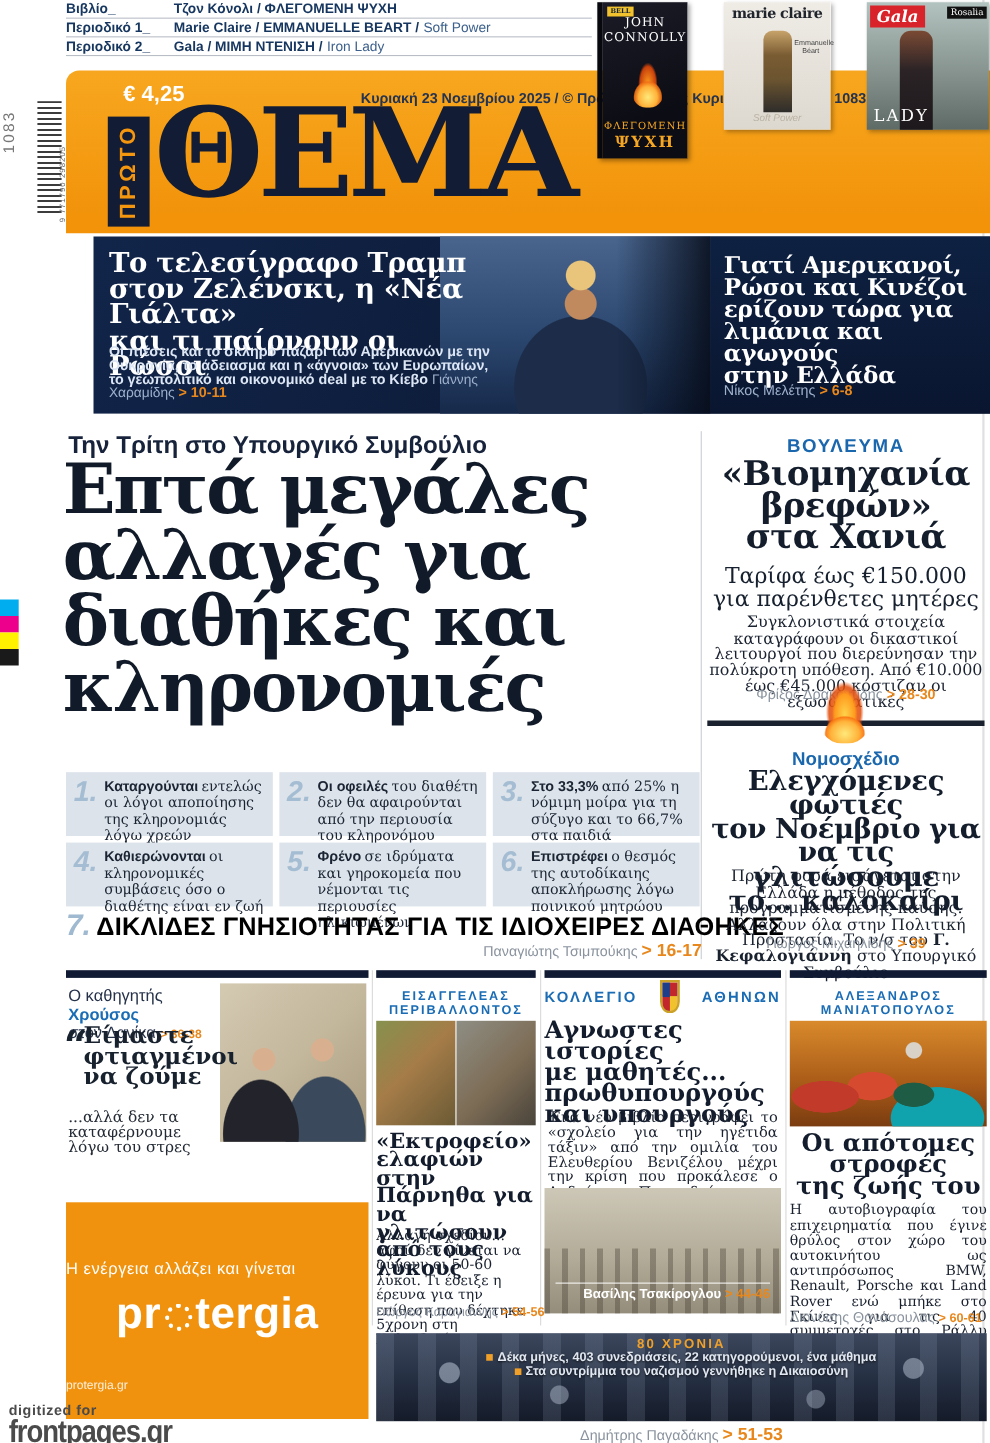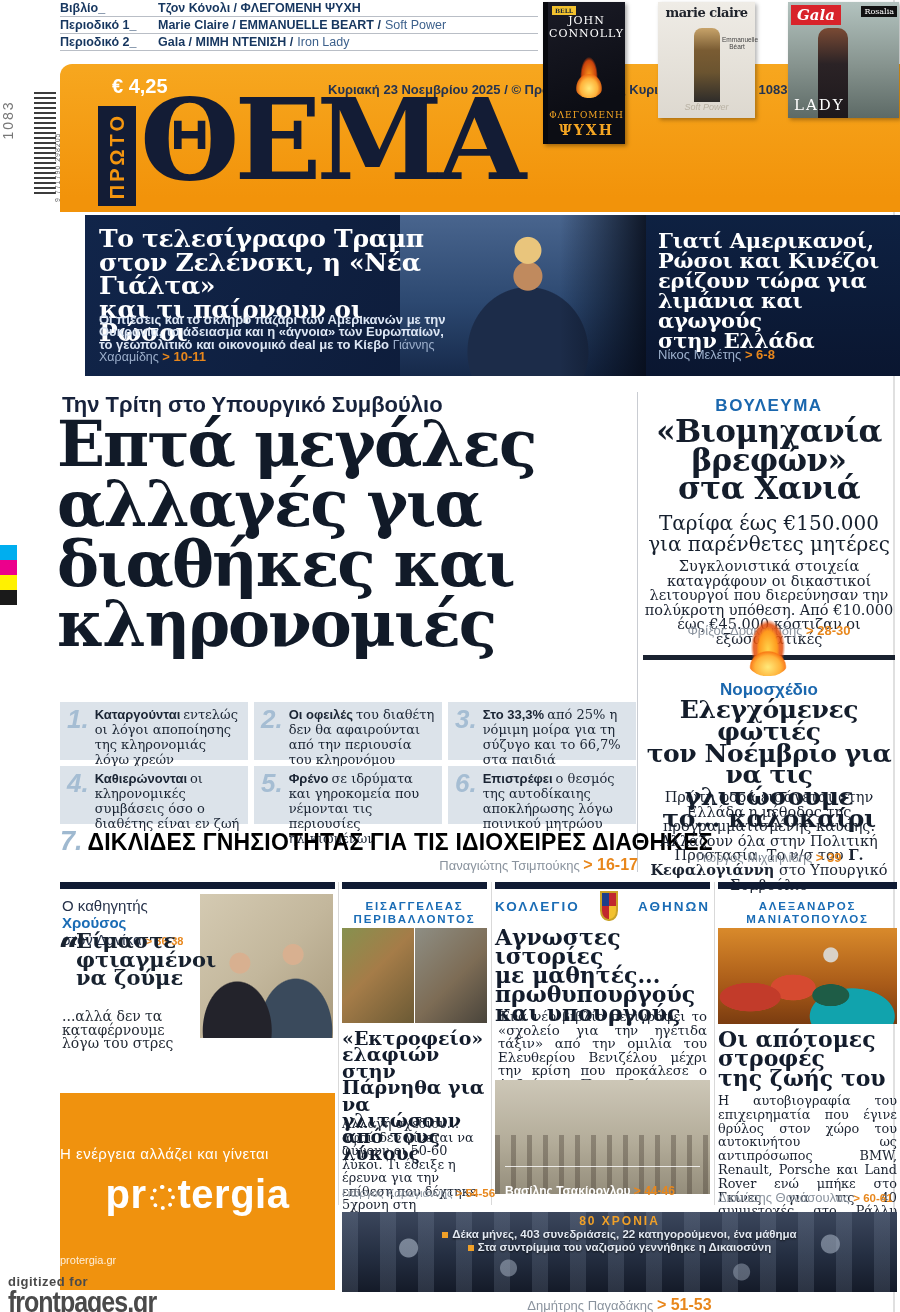--- a/index.html
+++ b/index.html
@@ -150,33 +150,33 @@
 
 .cg-kick{left:495px;top:891px;width:215px;display:flex;align-items:center;justify-content:center;gap:20px;
   font-size:13.5px;font-weight:800;letter-spacing:2px;color:#1a6cb5}
 .crest{width:22px;height:30px;border:2px solid #c9a227;border-radius:0 0 45% 45%/0 0 35% 35%;
   background:conic-gradient(from 0deg at 50% 50%,#c1272d 0 90deg,#f2c12e 90deg 180deg,#c1272d 180deg 270deg,#1d3f8a 270deg 360deg)}
 .cg-hl{left:495px;top:928px;width:215px;text-align:left;font-family:"DejaVu Serif",serif;font-weight:700;font-size:22px;line-height:19px;color:#131c2c}
 .cg-body{left:498px;top:1010px;width:209px;text-align:justify;font-family:"DejaVu Serif",serif;font-size:13.3px;line-height:13.5px;color:#1a2230}
 .cg-photo{left:495px;top:1080px;width:215px;height:114px;
   background:repeating-linear-gradient(90deg,rgba(70,60,50,.38) 0 5px,rgba(0,0,0,0) 5px 16px) 0 100%/100% 52% no-repeat,
   linear-gradient(180deg,#cdc7b7 0%,#b3ac99 55%,#948d7b 100%)}
-.cg-byl{position:absolute;left:505px;top:1166px;width:195px;text-align:left;color:#fff;font-size:12px;font-weight:700;
-  border-top:1px solid rgba(255,255,255,.8);padding-top:17px}
+.cg-byl{position:absolute;left:505px;top:1166px;width:195px;text-align:right;color:#fff;font-size:12px;font-weight:700;
+  border-top:1px solid rgba(255,255,255,.8);padding-top:2px}
 
 
 .mn-kick{left:718px;top:900px;width:179px;text-align:center;font-size:11.5px;line-height:13px;font-weight:800;letter-spacing:1.8px;color:#1a6cb5}
 .mn-photo{left:718px;top:928px;width:179px;height:96px;
   background:radial-gradient(circle at 63% 28%,#d9d2c8 0 7px,transparent 8px),
   radial-gradient(ellipse at 63% 70%,#1e5c46 0 18px,transparent 19px),
   radial-gradient(ellipse at 75% 92%,#11a3ad 0 42px,transparent 43px),
   radial-gradient(ellipse at 18% 72%,#c23b2a 0 30px,transparent 31px),
   radial-gradient(ellipse at 42% 62%,#d64a30 0 22px,transparent 23px),
   linear-gradient(180deg,#d98a2b 0%,#a85a18 60%,#7a3c10 100%)}
-.mn-hl{left:718px;top:1030px;width:179px;font-family:"DejaVu Serif",serif;font-weight:700;font-size:22px;line-height:19.4px;color:#131c2c}
+.mn-hl{left:718px;top:1030px;width:179px;text-align:center;font-family:"DejaVu Serif",serif;font-weight:700;font-size:22px;line-height:19.4px;color:#131c2c}
 .mn-body{left:718px;top:1094px;width:179px;text-align:justify;font-family:"DejaVu Serif",serif;font-size:12.8px;line-height:13.8px;color:#1a2230}
 .mn-byl{left:718px;top:1190px;font-size:11.5px}
 
 
 .nu-photo{left:342px;top:1212px;width:555px;height:80px;overflow:hidden;
   background:radial-gradient(circle at 12% 45%,rgba(185,197,214,.55) 0 9px,transparent 10px),
   radial-gradient(circle at 30% 70%,rgba(185,197,214,.45) 0 8px,transparent 9px),
   radial-gradient(circle at 88% 40%,rgba(185,197,214,.5) 0 9px,transparent 10px),
   radial-gradient(circle at 72% 75%,rgba(185,197,214,.4) 0 8px,transparent 9px),
   repeating-linear-gradient(90deg,rgba(150,165,188,.18) 0 16px,transparent 16px 38px),

